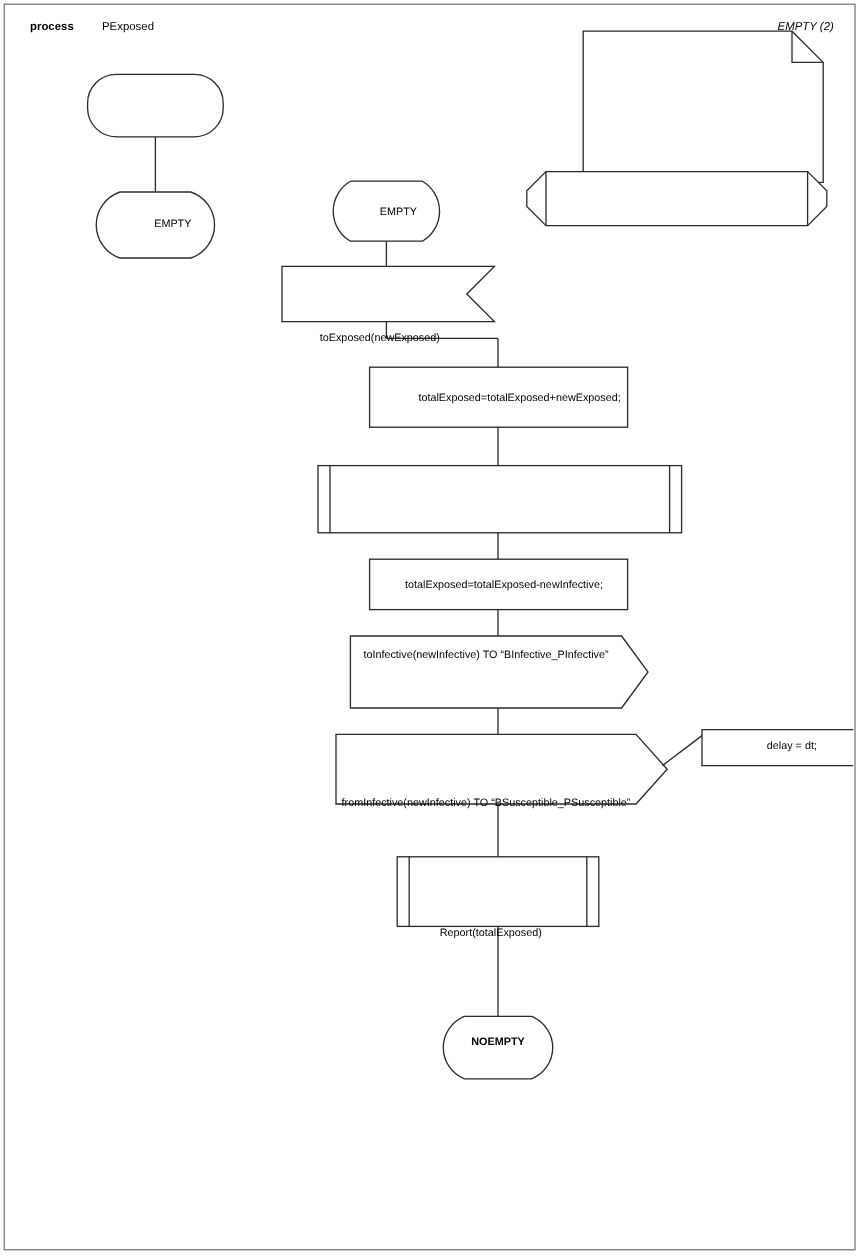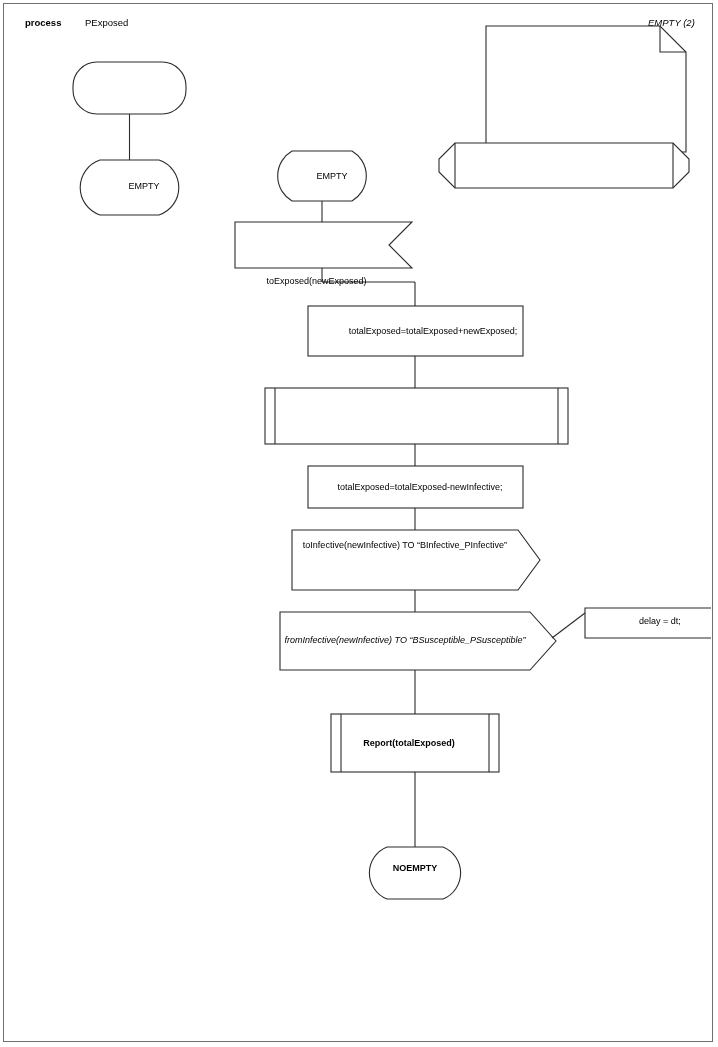--- a/index.html
+++ b/index.html
@@ -136,21 +136,21 @@
 
   <div class="shapetext" style="left:244px; top:240px; width:145px;margin-top:36px;">toExposed(newExposed)</div>
 
   <div class="shapetext" style="left:308px; top:326px; width:250px;">totalExposed=totalExposed+newExposed;</div>
 
 
   <div class="shapetext" style="left:296px; top:482px; width:248px;">totalExposed=totalExposed-newInfective;</div>
 
   <div class="shapetext" style="left:292px; top:540px; width:226px;">toInfective(newInfective) TO “BInfective_PInfective”</div>
 
-  <div class="shapetext" style="left:280px; top:635px; width:250px;font-style:italic;">fromInfective(newInfective) TO “BSusceptible_PSusceptible”</div>
+  <div class="shapetext" style="left:280px; top:664px; width:250px;">fromInfective(newInfective) TO “BSusceptible_PSusceptible”</div>
 
   <div class="shapetext left" style="left:592px; top:616px; width:110px;margin-left:47px;">delay = dt;</div>
 
-  <div class="shapetext" style="left:341px; top:738px; width:136px;font-weight:bold;">Report(totalExposed)</div>
+  <div class="shapetext" style="left:341px; top:772px; width:136px;">Report(totalExposed)</div>
 
   <div class="shapetext" style="left:375px; top:863px; width:80px;font-weight:bold;">NOEMPTY</div>
 
 </div>
 
 </body></html>

